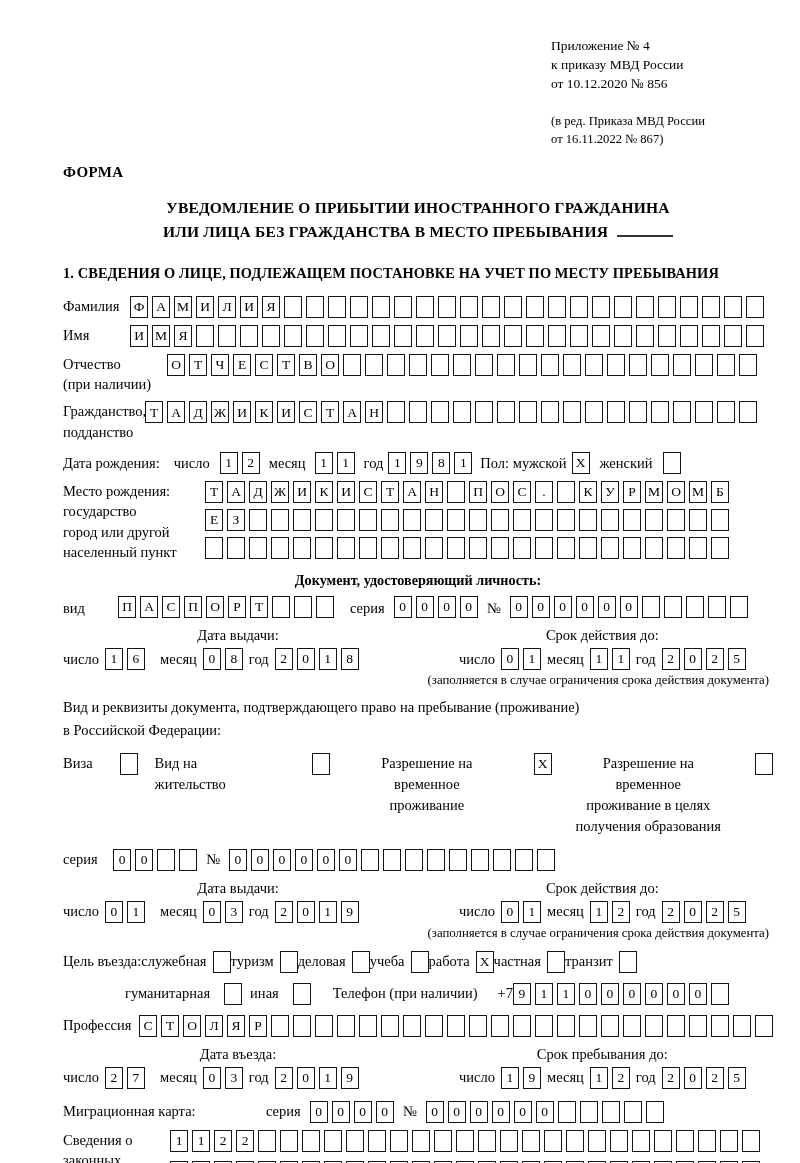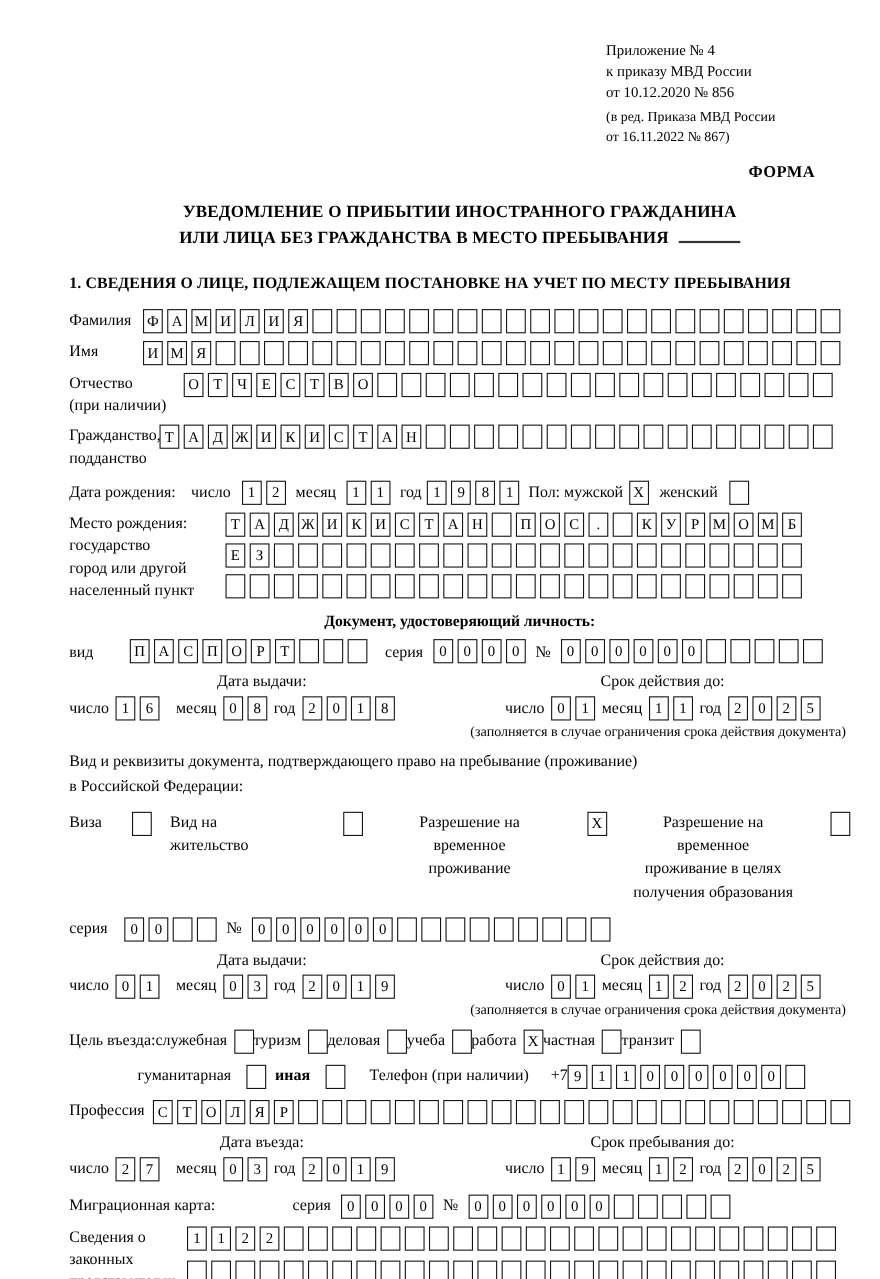--- a/index.html
+++ b/index.html
@@ -7,22 +7,22 @@
   body {
     width: 800px; height: 1163px;
     font-family: "Liberation Serif", "DejaVu Serif", serif;
     color: #000; font-size: 14px;
   }
   .page { position: relative; width: 800px; height: 1163px; padding: 36px 27px 10px 63px; overflow: hidden; }
 
   
   .appendix-wrap { display: flex; justify-content: flex-end; }
   .appendix { width: 222px; font-size: 13.5px; line-height: 1.42; }
-  .appendix .rev { font-size: 12.6px; margin-top: 5px; line-height: 1.4; }
-  .forma { text-align: right; font-weight: bold; font-size: 15px; margin: 15px 32px 0 0; letter-spacing: .4px; }
+  .appendix .rev { font-size: 12.6px; margin-top: 20px; line-height: 1.4; }
+  .forma { font-weight: bold; font-size: 15px; margin: 15px 32px 0 0; letter-spacing: .4px; }
 
   
   .title { text-align: center; font-weight: bold; font-size: 15.5px; line-height: 1.55; margin-top: 15px; letter-spacing: .2px; }
   .blank-line { display: inline-block; width: 56px; height: 13px; border-bottom: 2.2px solid #333; margin-left: 9px; }
   .section-heading { font-weight: bold; font-size: 14.4px; margin-top: 21px; letter-spacing: .1px; }
 
   
   .frow { display: flex; align-items: flex-start; margin-top: 7px; }
   .lbl { font-size: 14.5px; line-height: 1.4; }
   .lblcol { flex: none; }
@@ -576,21 +576,21 @@
       <span class="lbl">транзит</span>
       <span class="box"></span>
     </span>
   </div>
 
   <div class="purpose-row indent2">
     <span class="purpose">
       <span class="lbl">гуманитарная</span>
       <span class="box" style="margin-left:8px;"></span>
     </span>
-    <span class="purpose" style="margin-left:8px;font-weight:bold;">
+    <span class="purpose" style="margin-left:8px;">
       <span class="lbl">иная</span>
       <span class="box" style="margin-left:8px;"></span>
     </span>
     <span class="lbl" style="margin-left:22px;">Телефон (при наличии)</span>
     <span class="lbl" style="margin-left:20px;">+7</span>
     <span class="boxes">
         <span class="box">9</span>
         <span class="box">1</span>
         <span class="box">1</span>
         <span class="box">0</span>

